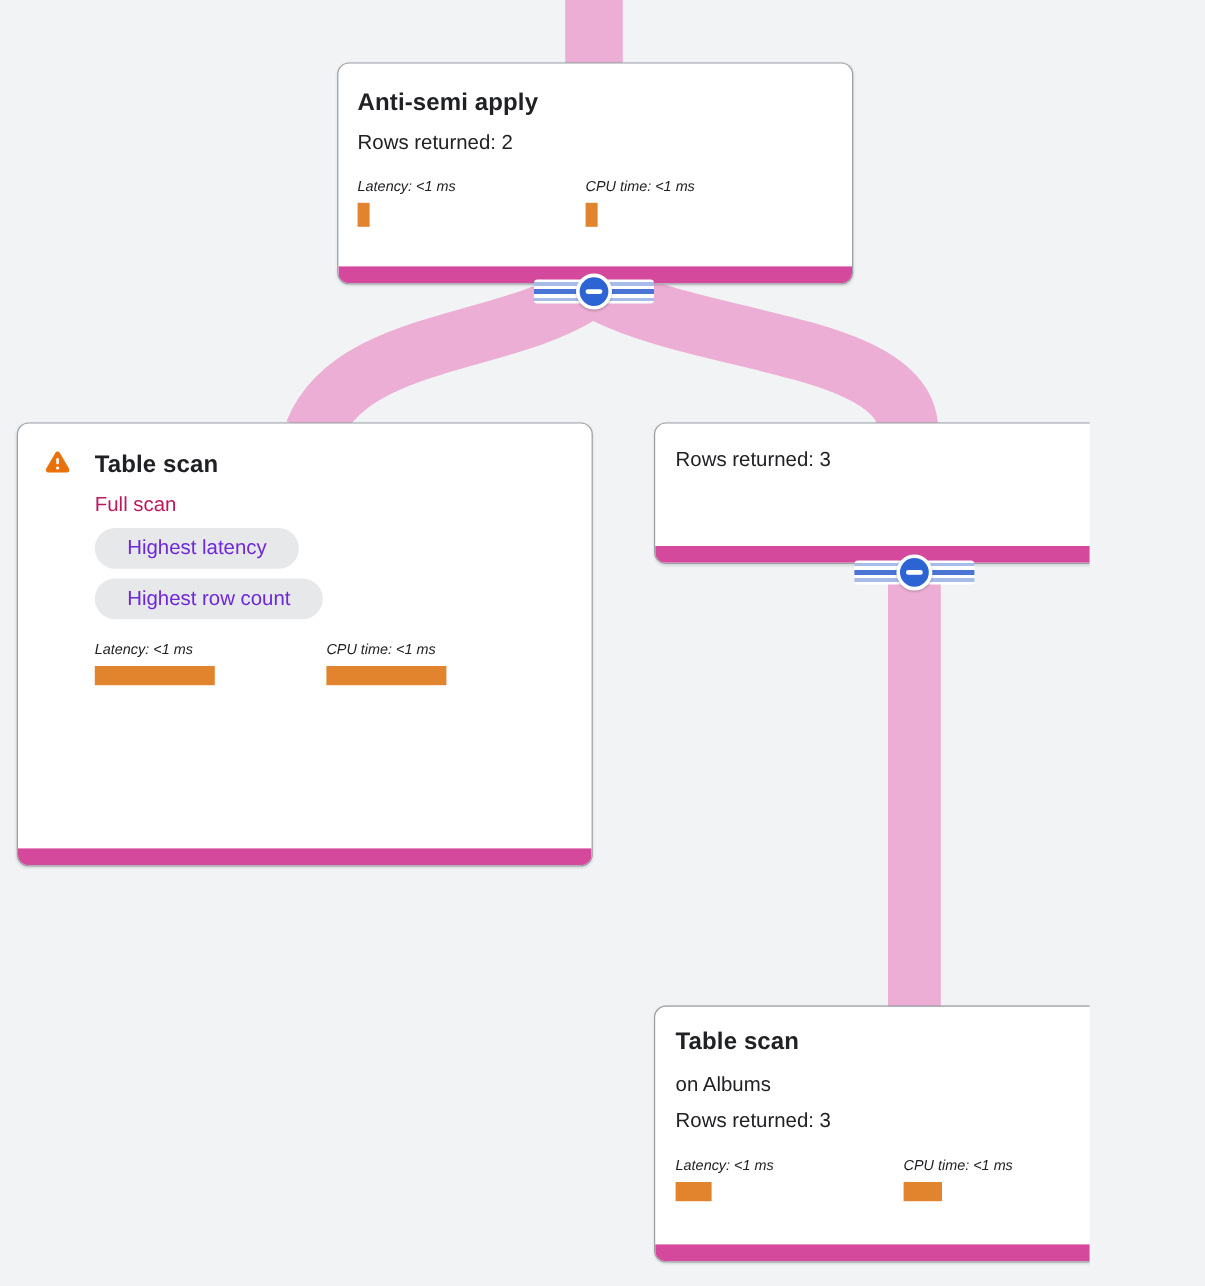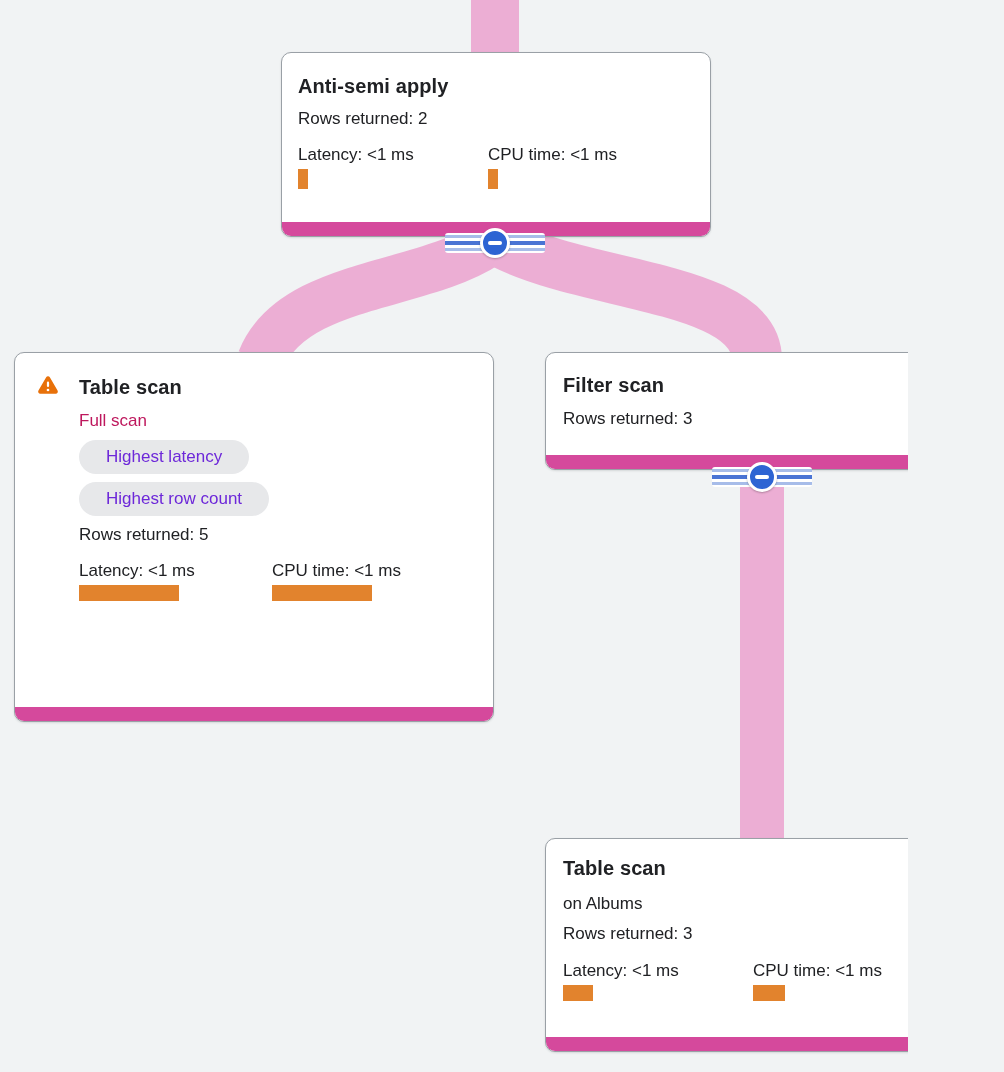--- a/index.html
+++ b/index.html
@@ -53,21 +53,21 @@
     font-size:17px; line-height:22px;
     padding:6px 27px; border-radius:17px;
     margin-bottom:8px;
   }
   .badges { margin-bottom:8px; }
 
   .metrics { display:flex; }
   .metric  { }
   .metric.first { width:190px; }
   #node-singers .metric.first { width:193px; }
-  .metric-label { font-size:17px; line-height:22px; color:#202124; white-space:nowrap; }
+  .metric-label { font-size:12px; line-height:22px; color:#202124; white-space:nowrap;font-style:italic; }
   .metric-bar   { margin-top:3px; height:16px; background:#e2832d; }
   #node-anti-semi .metric-bar { height:20px; }
 
   
   .collapse {
     position:absolute; z-index:3; width:100px; height:20px; cursor:pointer;
   }
   .collapse .ribbon {
     position:absolute; inset:0; border-radius:3px;
     background:linear-gradient(to bottom,
@@ -131,36 +131,34 @@
       <path d="M13.83 4.3 a2.1 2.1 0 0 0 -3.66 0 L2.45 17.6 A2.1 2.1 0 0 0 4.28 20.75 h15.44 a2.1 2.1 0 0 0 1.83 -3.15 Z" fill="#e8710a"></path>
       <rect x="10.9" y="8.6" width="2.2" height="5.4" rx="1.1" fill="#ffffff"></rect>
       <circle cx="12" cy="17" r="1.35" fill="#ffffff"></circle>
     </svg>
     <div class="card-title">Table scan</div>
     <div class="card-muted">Full scan</div>
     <div class="badges">
       <span class="badge">Highest latency</span>
       <span class="badge">Highest row count</span>
     </div>
-    <div class="card-sub">Rows returned: 5</div>
     <div class="metrics">
       <div class="metric first">
         <div class="metric-label">Latency: &lt;1 ms</div>
         <div class="metric-bar" style="width: 100px;"></div>
       </div>
       <div class="metric">
         <div class="metric-label">CPU time: &lt;1 ms</div>
         <div class="metric-bar" style="width: 100px;"></div>
       </div>
     </div>
     <div class="footer"></div>
   </div>
 
   <div class="card" id="node-filter">
-    <div class="card-title">Filter scan</div>
     <div class="card-sub">Rows returned: 3</div>
     <div class="footer"></div>
   </div>
 
   <div class="collapse" id="collapse-filter">
     <div class="ribbon"></div>
     <div class="circle">
         <div class="minus"></div>
       </div>
   </div>

